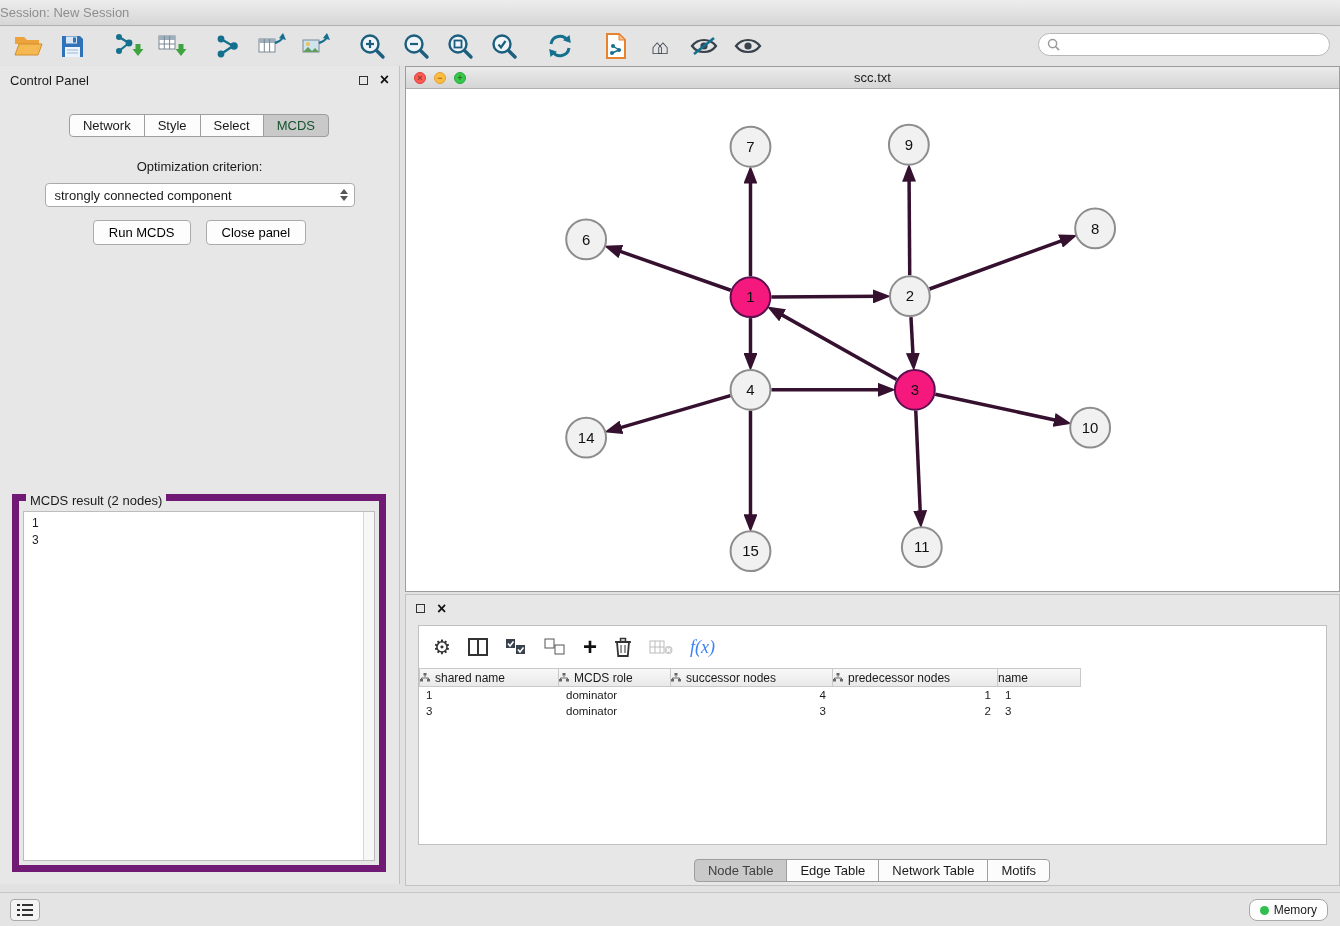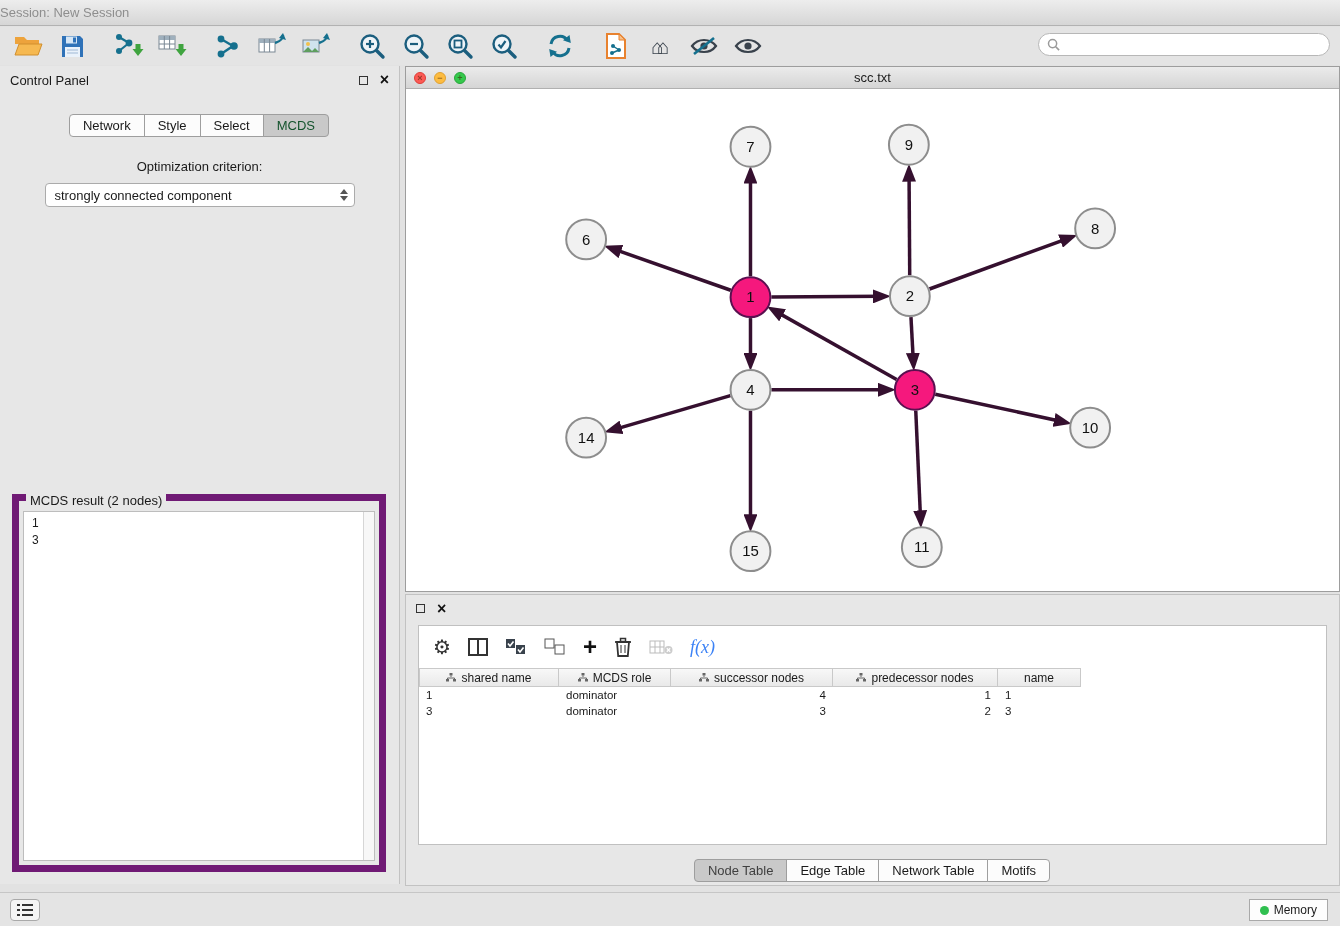--- a/index.html
+++ b/index.html
@@ -60,34 +60,34 @@
 
   
   .tpanel { position:absolute; left:405px; top:594px; width:935px; height:292px; background:#e7e7e7; border:1px solid #c2c2c2; }
   .tp-header { height:27px; display:flex; align-items:center; padding:0 10px; font-size:13px; }
   .tp-inner { position:absolute; left:12px; right:12px; top:30px; bottom:40px; background:#fff; border:1px solid #c0c0c0; overflow:hidden; }
   .tp-toolbar { height:42px; display:flex; align-items:center; gap:17px; padding:0 14px; background:#fff; }
   .tp-icon { display:flex; align-items:center; justify-content:center; cursor:pointer; }
   .tp-icon.disabled { cursor:default; }
   .fx-label { font-family:"Liberation Serif",serif; font-style:italic; font-size:18px; color:#3b82f6; }
   .thead { display:flex; }
-  .th { display:flex; align-items:center; justify-content:center; gap:5px; height:19px; font-size:12px;
+  .th { display:flex; align-items:center; gap:5px; height:19px; font-size:12px;
     background:linear-gradient(#f8f8f8,#e9e9e9); border:1px solid #c9c9c9; border-left:none; cursor:pointer; }
   .th:first-child { border-left:1px solid #c9c9c9; }
   .trow { display:flex; }
   .td { font-size:11.5px; padding:2px 7px; height:16px; }
   .c0{width:140px}.c1{width:112px}.c2{width:162px}.c3{width:165px}.c4{width:83px}
   .num { text-align:right; }
   .tp-tabs { position:absolute; left:0; right:0; bottom:3px; display:flex; justify-content:center; }
 
   
   .statusbar { position:absolute; left:0; top:892px; width:1340px; height:34px; background:#e4e4e4; border-top:1px solid #c6c6c6; }
   .sb-left-btn { position:absolute; left:10px; top:6px; width:30px; height:22px; border:1px solid #a9a9a9; border-radius:4px;
     background:#f4f4f4; display:flex; align-items:center; justify-content:center; cursor:pointer; }
-  .memory-btn { position:absolute; right:12px; top:6px; height:22px; border:1px solid #a9a9a9; border-radius:0; background:#fdfdfd;
+  .memory-btn { position:absolute; right:12px; top:6px; height:22px; border:1px solid #a9a9a9; border-radius:8px; background:#fdfdfd;
     display:flex; align-items:center; gap:5px; padding:0 10px; font-size:12px; cursor:pointer; }
   .mem-dot { width:9px; height:9px; border-radius:50%; background:#2fbf4f; }
 </style>
 </head>
 <body>
 
 <div class="titlebar">
   <span>Session: New Session</span>
 </div>
 
@@ -245,20 +245,24 @@
     <div class="tab">Select</div>
     <div class="tab active">MCDS</div>
   </div>
   <div class="opt-label">Optimization criterion:</div>
   <div class="dropdown">
     <span>strongly connected component</span>
     <span class="stepper">
       <span class="tri-up"></span>
         <span class="tri-down"></span>
     </span>
+  </div>
+  <div class="btn-row">
+    <button class="btn">Run MCDS</button>
+    <button class="btn">Close panel</button>
   </div>
   <div class="groupbox">
     <span class="groupbox-legend">MCDS result (2 nodes)</span>
     <div class="groupbox-inner">
       <div class="result-lines">1
 3</div>
       <div class="gb-scrollbar"></div>
     </div>
   </div>
 </div>

